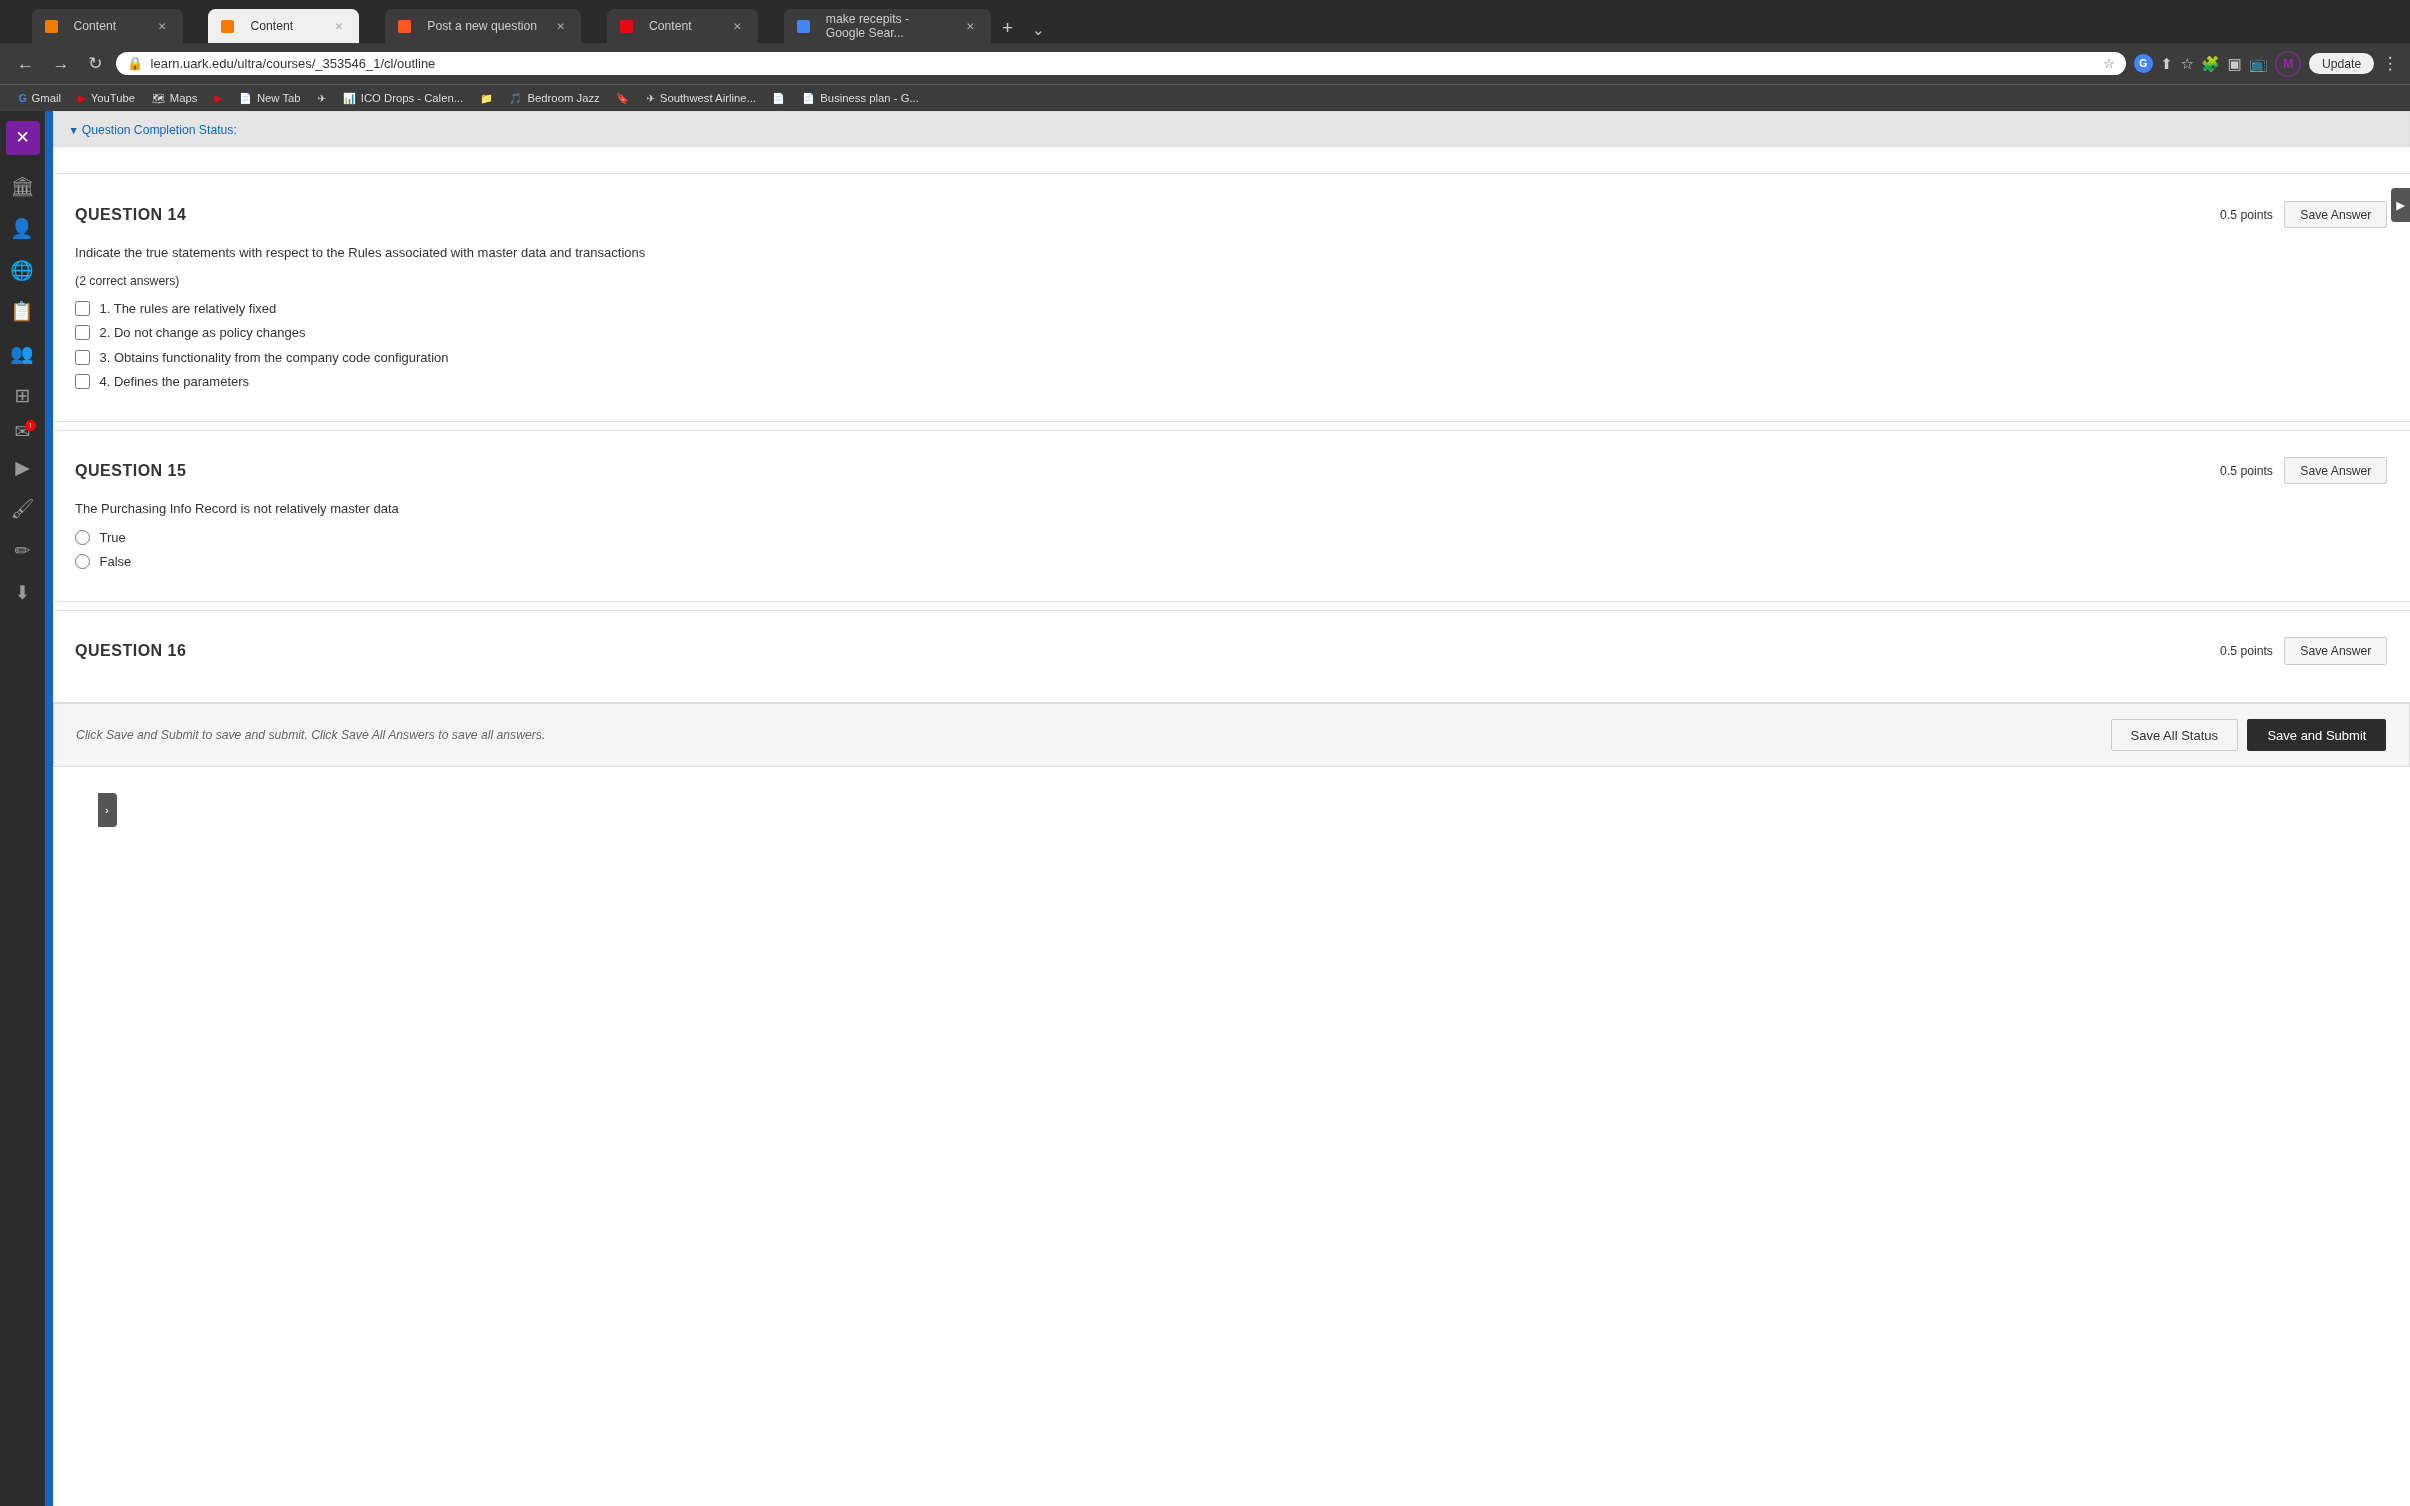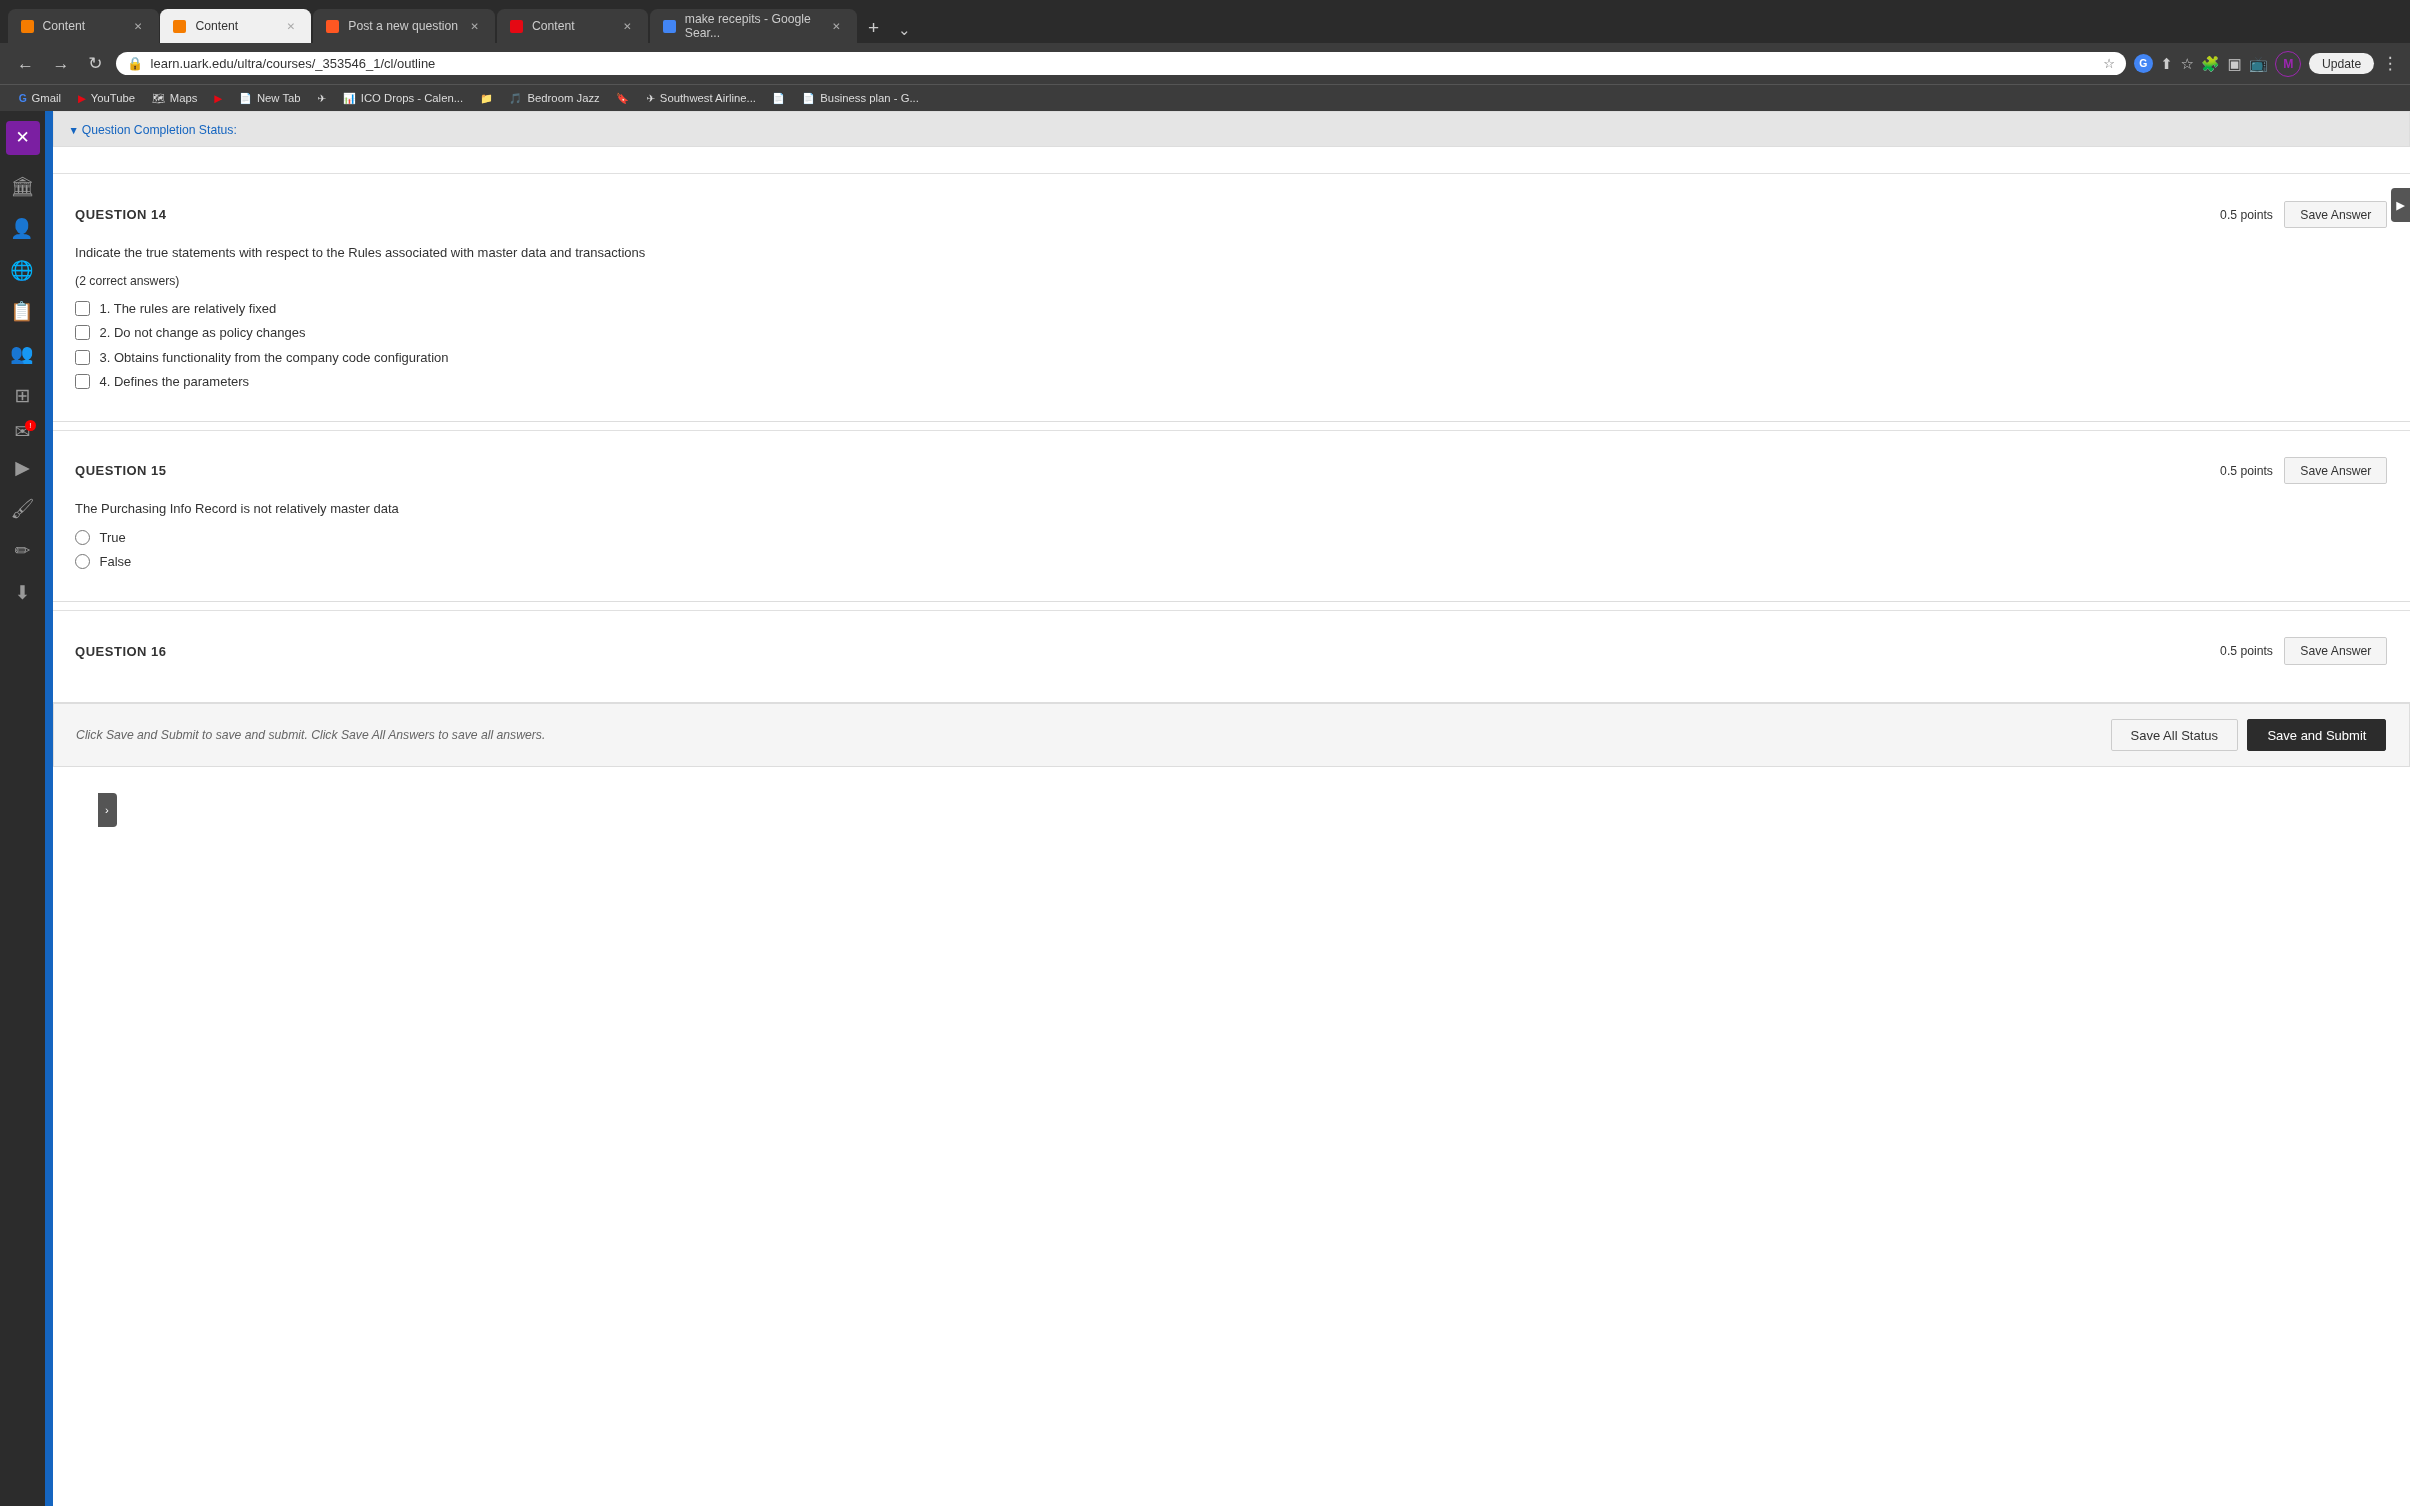--- a/index.html
+++ b/index.html
@@ -1,18 +1,18 @@
 <!DOCTYPE html>
 <html style="font-size:15px"><head>
   <meta charset="utf-8">
   <style>
     * { box-sizing: border-box; margin: 0; padding: 0; }
     body { font-family: Arial, sans-serif; background: #f0f0f0; font-size: 13px; overflow: hidden; height: 100vh; width: 100vw; }
     .tab-bar { background: #2b2b2b; display: flex; align-items: flex-end; padding: 7.5px 7.5px 0 7.5px; gap: 1.9px; height: 43px; }
-    .tab { display: flex; align-items: center; background: #3c3c3c; color: #ccc; padding: 15px 13px; border-radius: 7.5px 7.5px 0 0; font-size: 12.2px; gap: 9px; height: 34px; min-width: 151px; max-width: 207px; cursor: pointer; position: relative; }
+    .tab { display: flex; align-items: center; background: #3c3c3c; color: #ccc; padding: 15px 13px; border-radius: 7.5px 7.5px 0 0; font-size: 12.2px; gap: 16px; height: 34px; min-width: 151px; max-width: 207px; cursor: pointer; position: relative; margin-left: 24px; }
     .tab.active { background: #f0f0f0; color: #333; }
     .tab-close { margin-left: auto; width: 15px; height: 15px; border-radius: 50%; display: flex; align-items: center; justify-content: center; font-size: 10.4px; color: #aaa; cursor: pointer; flex-shrink: 0; }
     .tab-new { background: none; border: none; color: #ccc; font-size: 19px; cursor: pointer; padding: 0 9.4px; margin-bottom: 3.8px; }
     .tab-dropdown { background: none; border: none; color: #ccc; font-size: 15px; cursor: pointer; padding: 0 7.5px; margin-bottom: 3.8px; }
 
     .address-bar { background: #3c3c3c; display: flex; align-items: center; padding: 7.5px 11.3px; gap: 7.5px; }
     .nav-btn { background: none; border: none; color: #ccc; font-size: 17px; cursor: pointer; padding: 1.9px 5.6px; }
     .nav-btn:disabled { color: #666; }
     .url-bar { flex: 1; background: #fff; border-radius: 19px; display: flex; align-items: center; padding: 3.8px 11.3px; gap: 7.5px; }
     .url-text { font-size: 13px; color: #333; flex: 1; }
@@ -46,21 +46,21 @@
     .content-area { flex: 1; overflow-y: auto; background: #fff; position: relative; }
 
     
     .completion-status { border: 0.9px solid #ddd; padding: 9.4px 15px; margin: 0; background: #e5e5e5; }
     .completion-status-label { color: #1565c0; font-size: 12.2px; cursor: pointer; }
     .completion-status-label::before { content: '▼ '; font-size: 10.4px; }
 
     
     .question-block { padding: 19px 22.6px 22.6px 22.6px; border-bottom: 0.9px solid #ddd; }
     .question-header { display: flex; align-items: center; justify-content: space-between; margin-bottom: 15px; }
-    .question-number { font-weight: bold; font-size: 13px; color: #333; letter-spacing: 0.5px; }
+    .question-number { font-weight: bold; font-size: 16px; color: #333; letter-spacing: 0.5px; }
     .question-meta { display: flex; align-items: center; gap: 11.3px; justify-content: center; }
     .points-label { font-size: 12.2px; color: #333; font-weight: normal; }
     .save-answer-btn { background: #f5f5f5; border: 0.9px solid #ccc; padding: 5.6px 15px; font-size: 12.2px; cursor: pointer; border-radius: 1.9px; color: #333; }
     .question-text { font-size: 13px; color: #333; margin-bottom: 11.3px; line-height: 1.5; }
     .answer-note { font-size: 12.2px; color: #333; margin-bottom: 13px; }
     .answer-option { display: flex; align-items: center; gap: 9.4px; margin-bottom: 9.4px; font-size: 13px; color: #333; }
     .answer-option input[type="checkbox"] { width: 15px; height: 15px; cursor: pointer; }
     .answer-option input[type="radio"] { width: 15px; height: 15px; cursor: pointer; }
 
     

